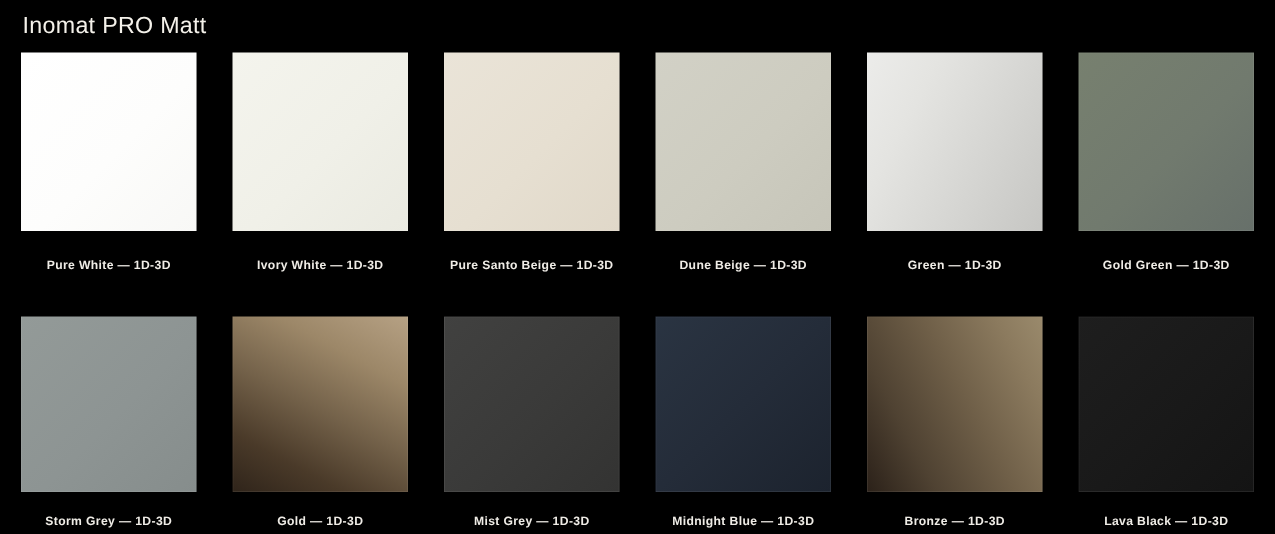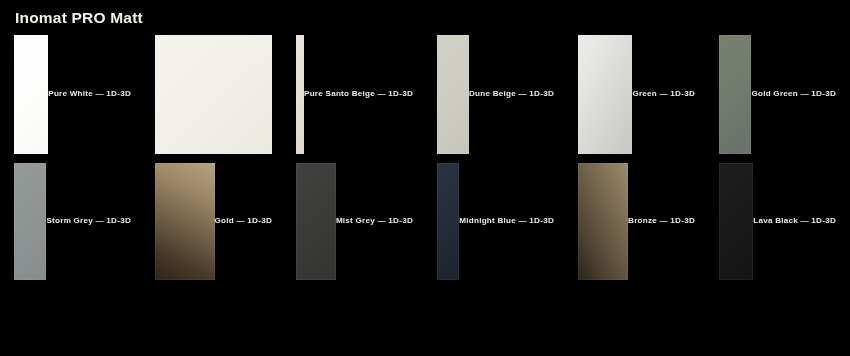--- a/index.html
+++ b/index.html
@@ -22,31 +22,32 @@
     box-sizing: border-box;
     padding: 0 14px;
   }
   .board-title {
     font-size: 15.5px;
     line-height: 1;
     color: #f4f1ea;
     letter-spacing: 0.2px;
     padding-top: 10px;
     padding-left: 1px;
-    font-weight: 700;
+    font-weight: 400;
   }
   .swatch-grid {
     display: grid;
     grid-template-columns: repeat(6, 1fr);
     column-gap: 24px;
     row-gap: 0px;
     margin-top: 9px;
   }
   .swatch-cell {
     display: flex;
+    flex-direction: column;
     align-items: center;
   }
   .swatch-chip {
     width: 100%;
     height: 119px;
     display: block;
     box-shadow: inset 0 0 0 0.5px rgba(255,255,255,0.10);
   }
   .swatch-label {
     font-size: 8.1px;
@@ -75,20 +76,21 @@
 
   <div class="board-title">Inomat PRO Matt</div>
 
   <div class="swatch-grid row-1">
     <div class="swatch-cell">
       <div class="swatch-chip" style="background: linear-gradient(135deg, rgb(255, 255, 255) 0%, rgb(253, 253, 252) 55%, rgb(248, 248, 246) 100%);"></div>
       <div class="swatch-label">Pure White — 1D-3D</div>
     </div>
     <div class="swatch-cell">
       <div class="swatch-chip" style="background: linear-gradient(135deg, rgb(244, 244, 237) 0%, rgb(240, 240, 232) 55%, rgb(234, 234, 225) 100%);"></div>
+      <div class="swatch-label">Ivory White — 1D-3D</div>
     </div>
     <div class="swatch-cell">
       <div class="swatch-chip" style="background: linear-gradient(135deg, rgb(234, 228, 216) 0%, rgb(230, 223, 209) 55%, rgb(224, 216, 201) 100%);"></div>
       <div class="swatch-label">Pure Santo Beige — 1D-3D</div>
     </div>
     <div class="swatch-cell">
       <div class="swatch-chip" style="background: linear-gradient(135deg, rgb(210, 209, 198) 0%, rgb(205, 204, 192) 55%, rgb(198, 197, 185) 100%);"></div>
       <div class="swatch-label">Dune Beige — 1D-3D</div>
     </div>
     <div class="swatch-cell">

